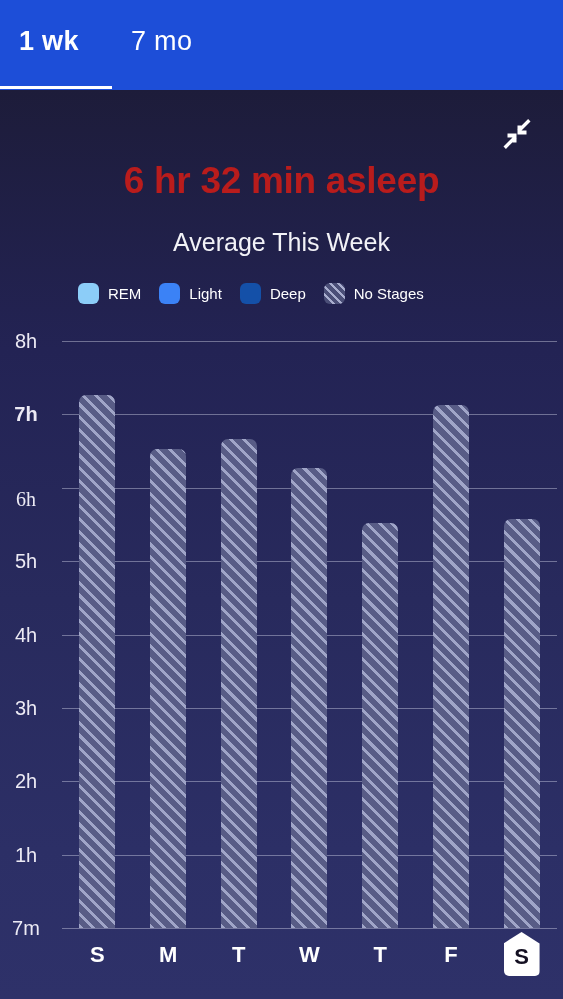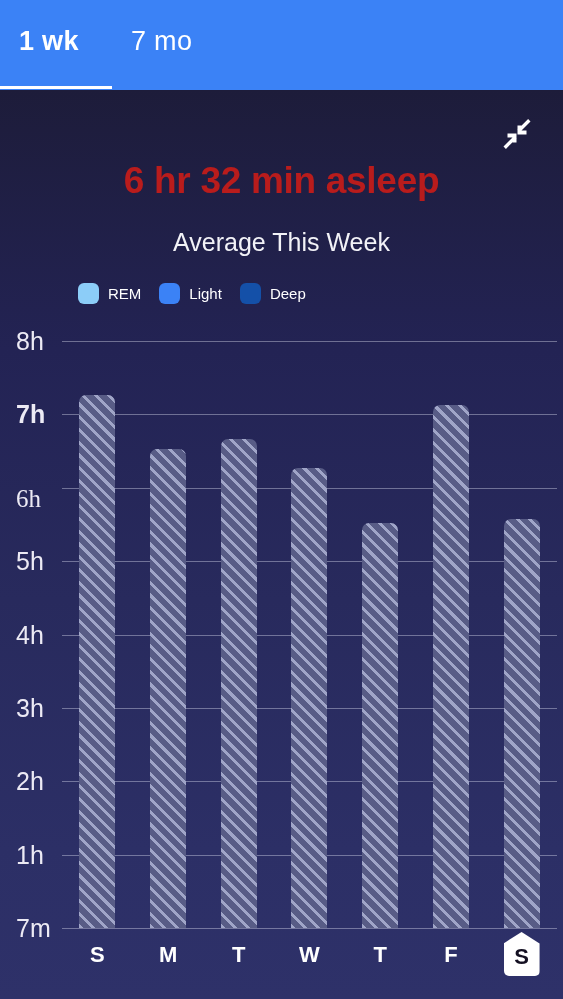--- a/index.html
+++ b/index.html
@@ -16,21 +16,21 @@
       #282a5d 60%,
       #2c2f66 85%,
       #2e3169 100%);
     color:#ffffff;
     position:relative;
   }
 
   
   .tabbar {
     position:absolute; top:0; left:0; width:100%; height:90px;
-    background:#3b82f6;
+    background:#1d4ed8;
   }
   .tab {
     position:absolute; top:26px;
     font-size:27px; letter-spacing:.3px;
     color:#ffffff; white-space:nowrap;
   }
   .tab-wk { left:19px; font-weight:bold; }
   .tab-mo { left:131px; font-weight:normal; }
   .tab-underline {
     position:absolute; left:0; top:86px;
@@ -91,23 +91,22 @@
   .plot {
     position:absolute;
     left:62px; right:6px; top:341px; height:587px;
   }
   .gridline {
     position:absolute; left:0; right:0; height:1px;
     background:rgba(225,228,245,.40);
   }
   .ytick {
     position:absolute; left:0; width:52px;
-    text-align:left; font-size:25px; color:#eceaf4;
+    text-align:center; font-size:20px; color:#eceaf4;
     transform:translateY(-50%);
-    margin-left:16px;
   }
   .bars {
     position:absolute; left:0; right:0; top:0; height:587px;
     display:flex; align-items:flex-end; justify-content:space-around;
   }
   .bar-slot {
     width:14.28%;
     height:100%;
     display:flex; align-items:flex-end; justify-content:center;
   }
@@ -175,20 +174,24 @@
     <span class="swatch swatch-rem"></span>
     <span class="legend-label">REM</span>
   </div>
   <div class="legend-item">
     <span class="swatch swatch-light"></span>
     <span class="legend-label">Light</span>
   </div>
   <div class="legend-item">
     <span class="swatch swatch-deep"></span>
     <span class="legend-label">Deep</span>
+  </div>
+  <div class="legend-item">
+    <span class="swatch swatch-none"></span>
+    <span class="legend-label wrap">No Stages</span>
   </div>
 </div>
 
 <div class="chart">
   <div class="plot">
     <div id="gridlines">
         <div class="gridline" style="top: 587px;"></div>
         <div class="gridline" style="top: 513.625px;"></div>
         <div class="gridline" style="top: 440.25px;"></div>
         <div class="gridline" style="top: 366.875px;"></div>

